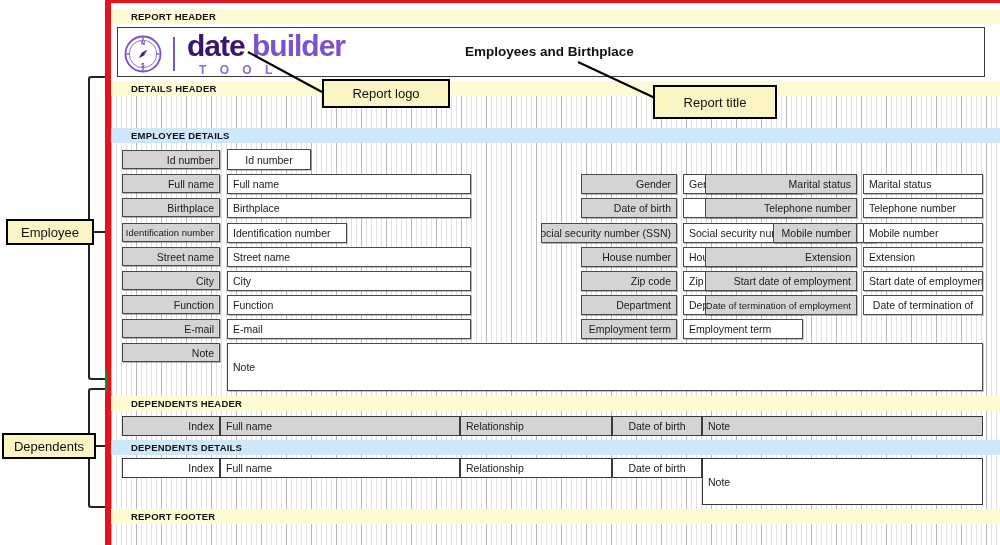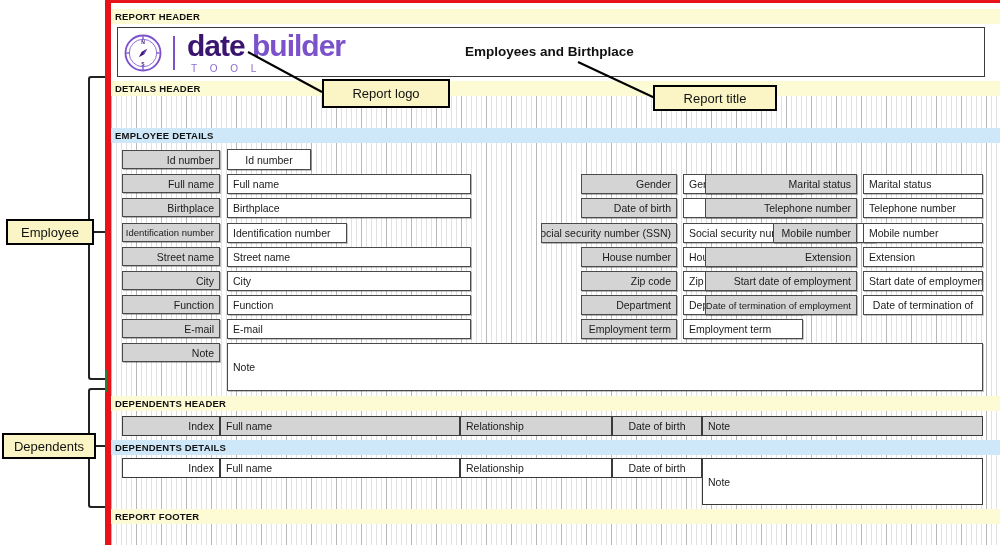--- a/index.html
+++ b/index.html
@@ -21,21 +21,21 @@
 
   
   #canvas{position:absolute;left:105px;top:0;width:895px;height:545px;background:#ffffff;
           border-top:3px solid #E8121B;border-bottom:3px solid #E8121B;box-sizing:border-box;}
   #red-rail{position:absolute;left:105px;top:0;width:6px;height:545px;background:#E8121B;z-index:6;}
   #green-marker{position:absolute;left:105px;top:370px;width:2px;height:22px;background:#2E7D32;z-index:7;}
 
   .band-title{
     position:absolute;left:6px;right:0;height:15px;line-height:15px;
     font-size:9.5px;font-weight:bold;color:#111;letter-spacing:.2px;
-    padding-left:4px;box-sizing:border-box;z-index:3;
+    padding-left:20px;box-sizing:border-box;z-index:3;
   }
   .band-title.yellow{background:#FDFBD4;}
   .band-title.blue{background:#CFE8F9;}
 
   .band-body{
     position:absolute;left:6px;right:0;z-index:1;
     background-color:#ffffff;
     background-image:
       repeating-linear-gradient(to right, rgba(150,150,150,.55) 0 1px, transparent 1px 25px),
       repeating-linear-gradient(to right, rgba(190,190,190,.45) 0 1px, transparent 1px 5px);
@@ -71,21 +71,21 @@
   .grid-cell.body.right{justify-content:flex-end;}
 
   
   #logo-wrap{position:absolute;display:flex;align-items:center;z-index:5;}
   #logo-compass{width:40px;height:40px;flex:0 0 auto;}
   #logo-divider{width:2px;height:34px;background:#7B52C9;margin:0 12px 0 10px;}
   #logo-text{display:flex;flex-direction:column;line-height:1;}
   #logo-wordmark{font-size:30px;font-weight:bold;letter-spacing:-1px;}
   #logo-smart{color:#3B1470;}
   #logo-builder{color:#7B52C9;}
-  #logo-tool{font-size:10px;letter-spacing:5px;color:#8A6BD0;margin-top:3px;margin-left:4px;font-weight:normal;}
+  #logo-tool{font-size:12px;letter-spacing:5px;color:#8A6BD0;margin-top:3px;margin-left:12px;font-weight:bold;}
 
   #report-title{
     position:absolute;font-size:13.5px;font-weight:bold;color:#111;z-index:5;
   }
 
   
   svg.leader{position:absolute;left:0;top:0;width:1000px;height:545px;pointer-events:none;z-index:8;}
 </style>
 </head>
 <body>
@@ -212,13 +212,13 @@
 <div id="red-rail"></div>
 <div id="green-marker"></div>
 
 <svg class="leader">
   <line x1="322" y1="92" x2="248" y2="52" stroke="#000" stroke-width="2"></line>
   <line x1="655" y1="98" x2="578" y2="62" stroke="#000" stroke-width="2"></line>
 </svg>
 
 <div class="callout" style="left:322px;top:79px;width:128px;height:29px;font-size:13px;z-index:9;">Report logo</div>
 
-<div class="callout" style="left:653px;top:85px;width:124px;height:26px;font-size:13px;z-index:9;">Report title</div>
+<div class="callout" style="left:653px;top:85px;width:124px;height:34px;font-size:13px;z-index:9;">Report title</div>
 
 </body></html>

